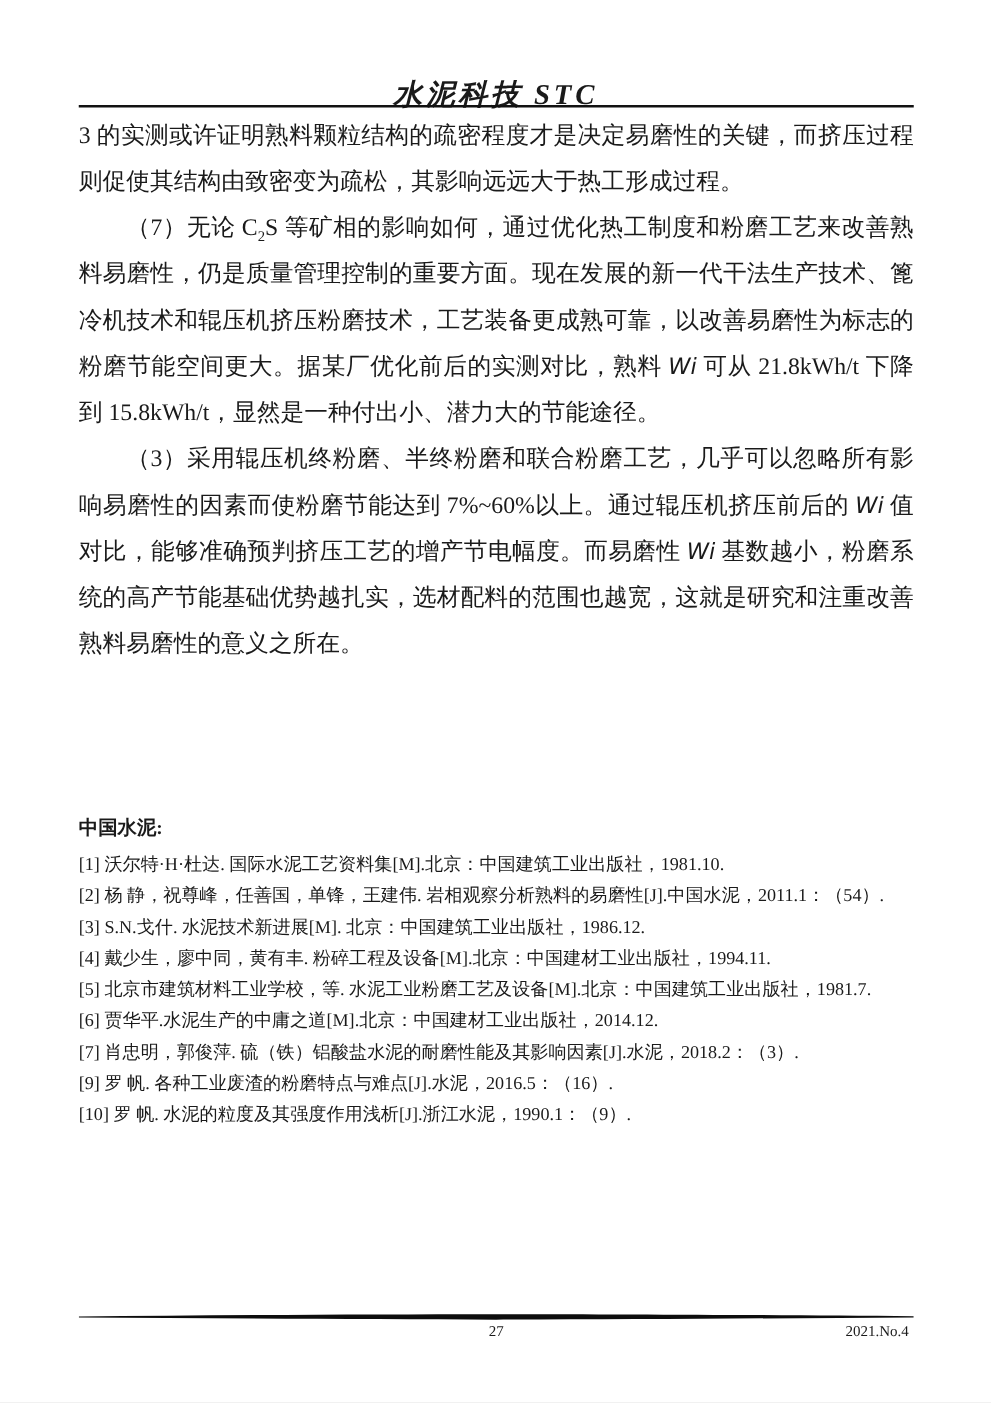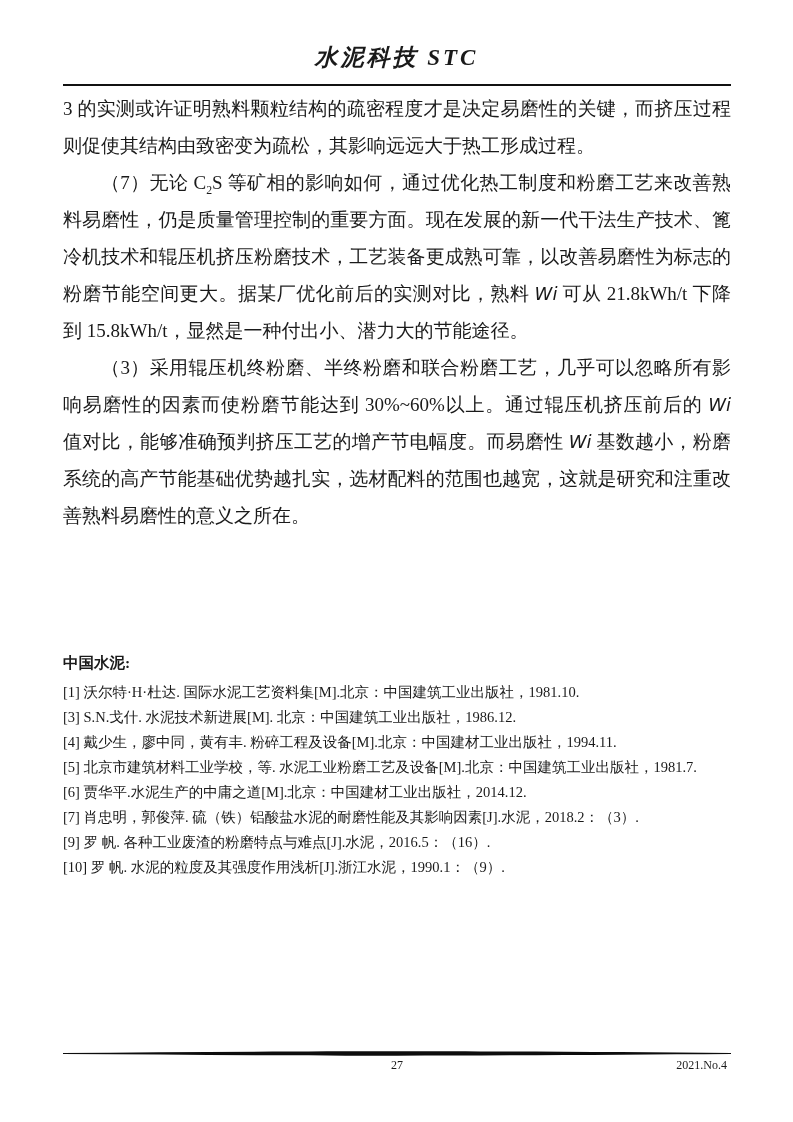--- a/index.html
+++ b/index.html
@@ -7,21 +7,21 @@
     position: relative;
     width: 793px;
     height: 1122px;
     background: #ffffff;
     font-family: "Liberation Serif", "DejaVu Serif", serif;
     color: #1a1a1a;
     overflow: hidden;
     margin: 0 auto;
   }
   .header-title {
-    padding-top: 42px;
+    padding-top: 60px;
     text-align: center;
     font-size: 23px;
     font-weight: bold;
     font-style: italic;
     letter-spacing: 3px;
   }
   .header-rule {
     position: absolute;
     left: 63px;
     right: 62px;
@@ -102,28 +102,29 @@
 
   <div class="header-title">水泥科技 STC</div>
   <div class="header-rule"></div>
 
   <div class="content">
 
     <p class="body-par"><span>3 的实测或许证明熟料颗粒结构的疏密程度才是决定易磨性的关键，而挤压过程则促使其结构由致密变为疏松，其影响远远大于热工形成过程。</span></p>
 
     <p class="body-par indent"><span>（7）无论 C</span><span class="seg-sub">2</span><span>S 等矿相的影响如何，通过优化热工制度和粉磨工艺来改善熟料易磨性，仍是质量管理控制的重要方面。现在发展的新一代干法生产技术、篦冷机技术和辊压机挤压粉磨技术，工艺装备更成熟可靠，以改善易磨性为标志的粉磨节能空间更大。据某厂优化前后的实测对比，熟料 </span><span class="seg-italic">Wi</span><span> 可从 21.8kWh/t 下降到 15.8kWh/t，显然是一种付出小、潜力大的节能途径。</span></p>
 
-    <p class="body-par indent"><span>（3）采用辊压机终粉磨、半终粉磨和联合粉磨工艺，几乎可以忽略所有影响易磨性的因素而使粉磨节能达到 30%~60%以上。通过辊压机挤压前后的 </span><span class="seg-italic">Wi</span><span> 值对比，能够准确预判挤压工艺的增产节电幅度。而易磨性 </span><span class="seg-italic">Wi</span><span> 基数越小，粉磨系统的高产节能基础优势越扎实，选材配料的范围也越宽，这就是研究和注重改善熟料易磨性的意义之所在。</span></p>
+    <p class="body-par indent"><span>（3）采用辊压机终粉磨、半终粉磨和联合粉磨工艺，几乎可以忽略所有影响易磨性的因素而使粉磨节能达到 7%~60%以上。通过辊压机挤压前后的 </span><span class="seg-italic">Wi</span><span> 值对比，能够准确预判挤压工艺的增产节电幅度。而易磨性 </span><span class="seg-italic">Wi</span><span> 基数越小，粉磨系统的高产节能基础优势越扎实，选材配料的范围也越宽，这就是研究和注重改善熟料易磨性的意义之所在。</span></p>
 
 
     <div class="refs">
       <div class="refs-heading">中国水泥:</div>
       <div class="refs-list">
 
       <div class="ref-item">[1] 沃尔特·H·杜达. 国际水泥工艺资料集[M].北京：中国建筑工业出版社，1981.10.</div>
+          <div class="ref-item">[2] 杨 静，祝尊峰，任善国，单锋，王建伟. 岩相观察分析熟料的易磨性[J].中国水泥，2011.1：（54）.</div>
           <div class="ref-item">[3] S.N.戈什. 水泥技术新进展[M]. 北京：中国建筑工业出版社，1986.12.</div>
           <div class="ref-item">[4] 戴少生，廖中同，黄有丰. 粉碎工程及设备[M].北京：中国建材工业出版社，1994.11.</div>
           <div class="ref-item">[5] 北京市建筑材料工业学校，等. 水泥工业粉磨工艺及设备[M].北京：中国建筑工业出版社，1981.7.</div>
           <div class="ref-item">[6] 贾华平.水泥生产的中庸之道[M].北京：中国建材工业出版社，2014.12.</div>
           <div class="ref-item">[7] 肖忠明，郭俊萍. 硫（铁）铝酸盐水泥的耐磨性能及其影响因素[J].水泥，2018.2：（3）.</div>
           <div class="ref-item">[9] 罗 帆. 各种工业废渣的粉磨特点与难点[J].水泥，2016.5：（16）.</div>
           <div class="ref-item">[10] 罗 帆. 水泥的粒度及其强度作用浅析[J].浙江水泥，1990.1：（9）.</div>
         </div>
     </div>
 

